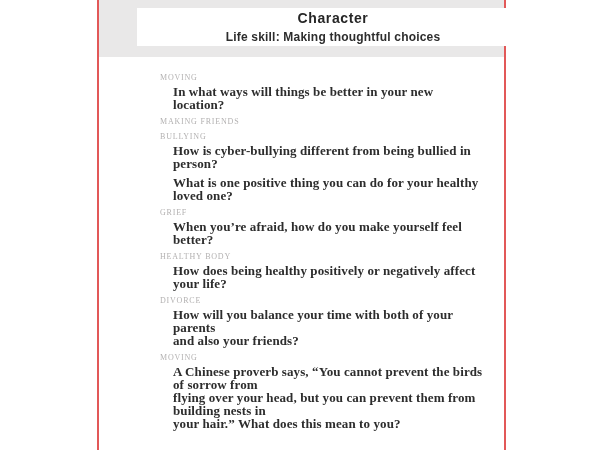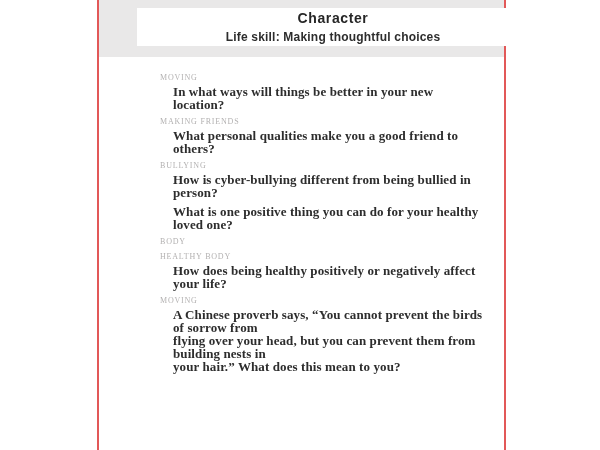--- a/index.html
+++ b/index.html
@@ -85,43 +85,48 @@
     </div>
   </div>
   <div class="topics" id="topics-list">
   <div class="topic">
     <div class="topic-label">MOVING</div>
     <div class="topic-question">In what ways will things be better in your new location?</div>
   </div>
 
   <div class="topic">
     <div class="topic-label">MAKING FRIENDS</div>
-    <div class="topic-question">What personal qualities make you a good friend to others?</div>
   </div>
 
 
   <div class="topic">
     <div class="topic-label">BULLYING</div>
     <div class="topic-question">How is cyber-bullying different from being bullied in person?</div>
   </div>
 
   <div class="topic">
     <div class="topic-question">What is one positive thing you can do for your healthy loved one?</div>
   </div>
 
   <div class="topic">
-    <div class="topic-label">BODY</div>
+    <div class="topic-label">GRIEF</div>
+    <div class="topic-question">When you’re afraid, how do you make yourself feel better?</div>
   </div>
 
 
   <div class="topic">
     <div class="topic-label">HEALTHY BODY</div>
     <div class="topic-question">How does being healthy positively or negatively affect your life?</div>
   </div>
 
+  <div class="topic">
+    <div class="topic-label">DIVORCE</div>
+    <div class="topic-question">How will you balance your time with both of your parents
+and also your friends?</div>
+  </div>
 
   <div class="topic">
     <div class="topic-label">MOVING</div>
     <div class="topic-question">A Chinese proverb says, “You cannot prevent the birds of sorrow from
 flying over your head, but you can prevent them from building nests in
 your hair.” What does this mean to you?</div>
   </div>
 </div>
 </div>
 

